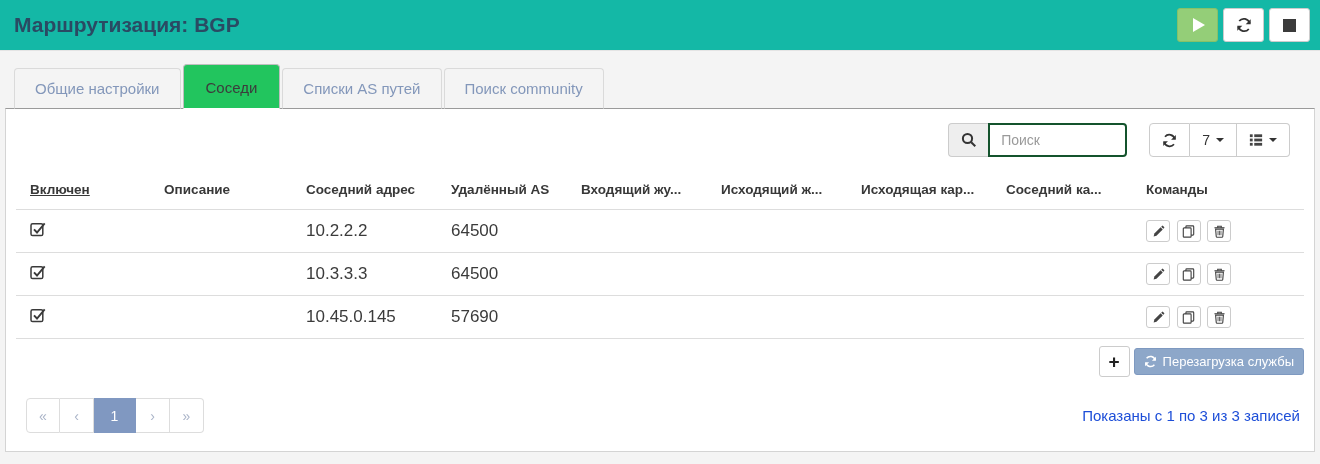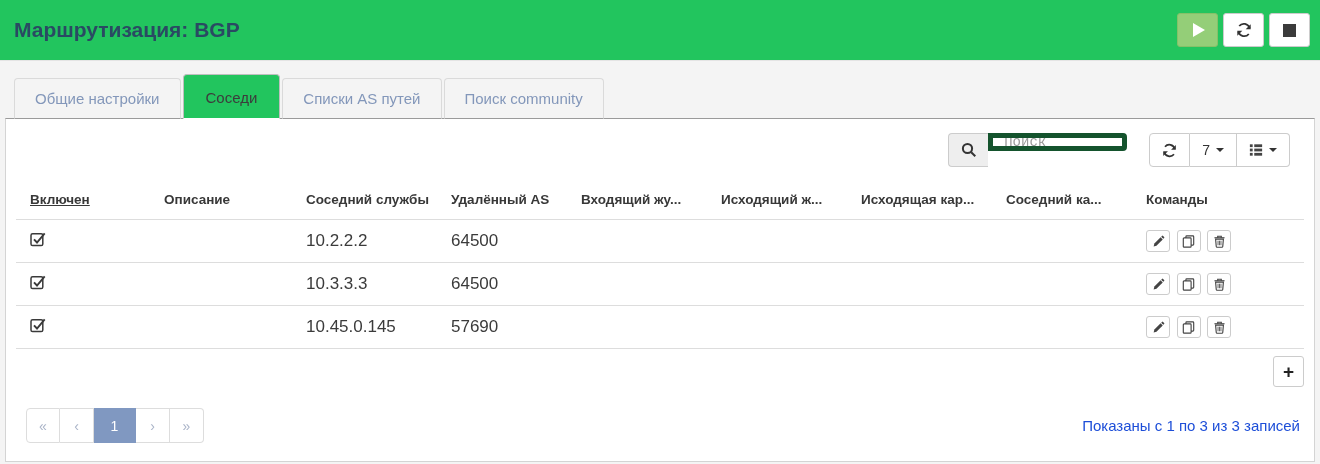--- a/index.html
+++ b/index.html
@@ -5,21 +5,21 @@
   * { box-sizing: border-box; }
   html,body { margin:0; padding:0; }
   body {
     width:1320px; height:464px; overflow:hidden;
     background:#f4f4f4;
     font-family:"Liberation Sans", sans-serif;
   }
 
   
   .page-header {
-    height:61px; background:#22c55e; border-bottom:1px solid #e4e4e4;
+    height:51px; background:#14b8a6; border-bottom:1px solid #e4e4e4;
     display:flex; justify-content:space-between; align-items:center;
     padding:0 10px 0 14px;
   }
   .page-title { margin:0; font-size:21px; font-weight:bold; color:#2a4a63; }
   .svc-buttons { display:flex; gap:5px; }
   .svc-btn {
     width:41px; height:34px; background:#fff; border:1px solid #ccc;
     border-radius:3px; display:flex; align-items:center; justify-content:center;
     cursor:pointer; padding:0;
   }
@@ -52,23 +52,23 @@
 
   
   .toolbar { display:flex; justify-content:flex-end; align-items:center;
     padding:14px 14px 13px 0; gap:22px; }
   .search-group { display:flex; height:34px; }
   .search-addon {
     width:40px; background:#eee; border:1px solid #ccc; border-right:none;
     border-radius:4px 0 0 4px; display:flex; align-items:center; justify-content:center;
   }
   .search-input {
-    width:139px; height:18px; border:5px solid #14532d; border-radius:0 4px 4px 0;
+    width:139px; height:34px; border:2px solid #14532d; border-radius:0 4px 4px 0;
     padding:0 11px; font-size:14px; color:#555; outline:none;
-    font-family:Liberation Mono, monospace;
+    font-family:Liberation Sans, sans-serif;
   }
   .search-input::placeholder { color:#9a9a9a; }
   .btn-group { display:flex; }
   .tb-btn {
     height:34px; background:#fff; border:1px solid #ccc; cursor:pointer;
     display:flex; align-items:center; justify-content:center; gap:6px;
     padding:0 12px; font-size:14px; color:#333;
     font-family:"Liberation Sans", sans-serif;
   }
   .tb-btn + .tb-btn { border-left:none; }
@@ -209,21 +209,21 @@
           <col style="width:140px">
           <col style="width:140px">
         <col style="width:145px">
           <col style="width:140px">
           <col>
       </colgroup>
       <thead>
         <tr>
           <th>Включен</th>
           <th>Описание</th>
-          <th>Соседний службы</th>
+          <th>Соседний адрес</th>
           <th>Удалённый AS</th>
           <th>Входящий жу...</th>
           <th>Исходящий ж...</th>
           <th>Исходящая кар...</th>
           <th>Соседний ка...</th>
           <th>Команды</th>
         </tr>
       </thead>
       <tbody>
         <tr>
@@ -365,20 +365,31 @@
                 </svg>
               </span>
             </button>
           </td>
         </tr>
       </tbody>
     </table>
 
     <div class="table-footer">
       <button class="add-btn">+</button>
+      <button class="reload-btn">
+        <span style="line-height:0; color:#fff;">
+          <svg width="13" height="13" viewBox="0 0 16 16">
+            <path d="M13.6 6.2 A6 6 0 0 0 3.2 4.0" fill="none" stroke="currentColor" stroke-width="1.8"></path>
+            <path d="M2.4 9.8 A6 6 0 0 0 12.8 12.0" fill="none" stroke="currentColor" stroke-width="1.8"></path>
+            <polygon points="14.7,2.2 14.7,7.2 9.7,7.2" fill="currentColor"></polygon>
+            <polygon points="1.3,13.8 1.3,8.8 6.3,8.8" fill="currentColor"></polygon>
+          </svg>
+        </span>
+        <span>Перезагрузка службы</span>
+      </button>
     </div>
 
     <div class="bottom-row">
       <div class="pagination">
         <button class="page-btn">«</button>
         <button class="page-btn">‹</button>
         <button class="page-btn active">1</button>
         <button class="page-btn">›</button>
         <button class="page-btn">»</button>
       </div>

